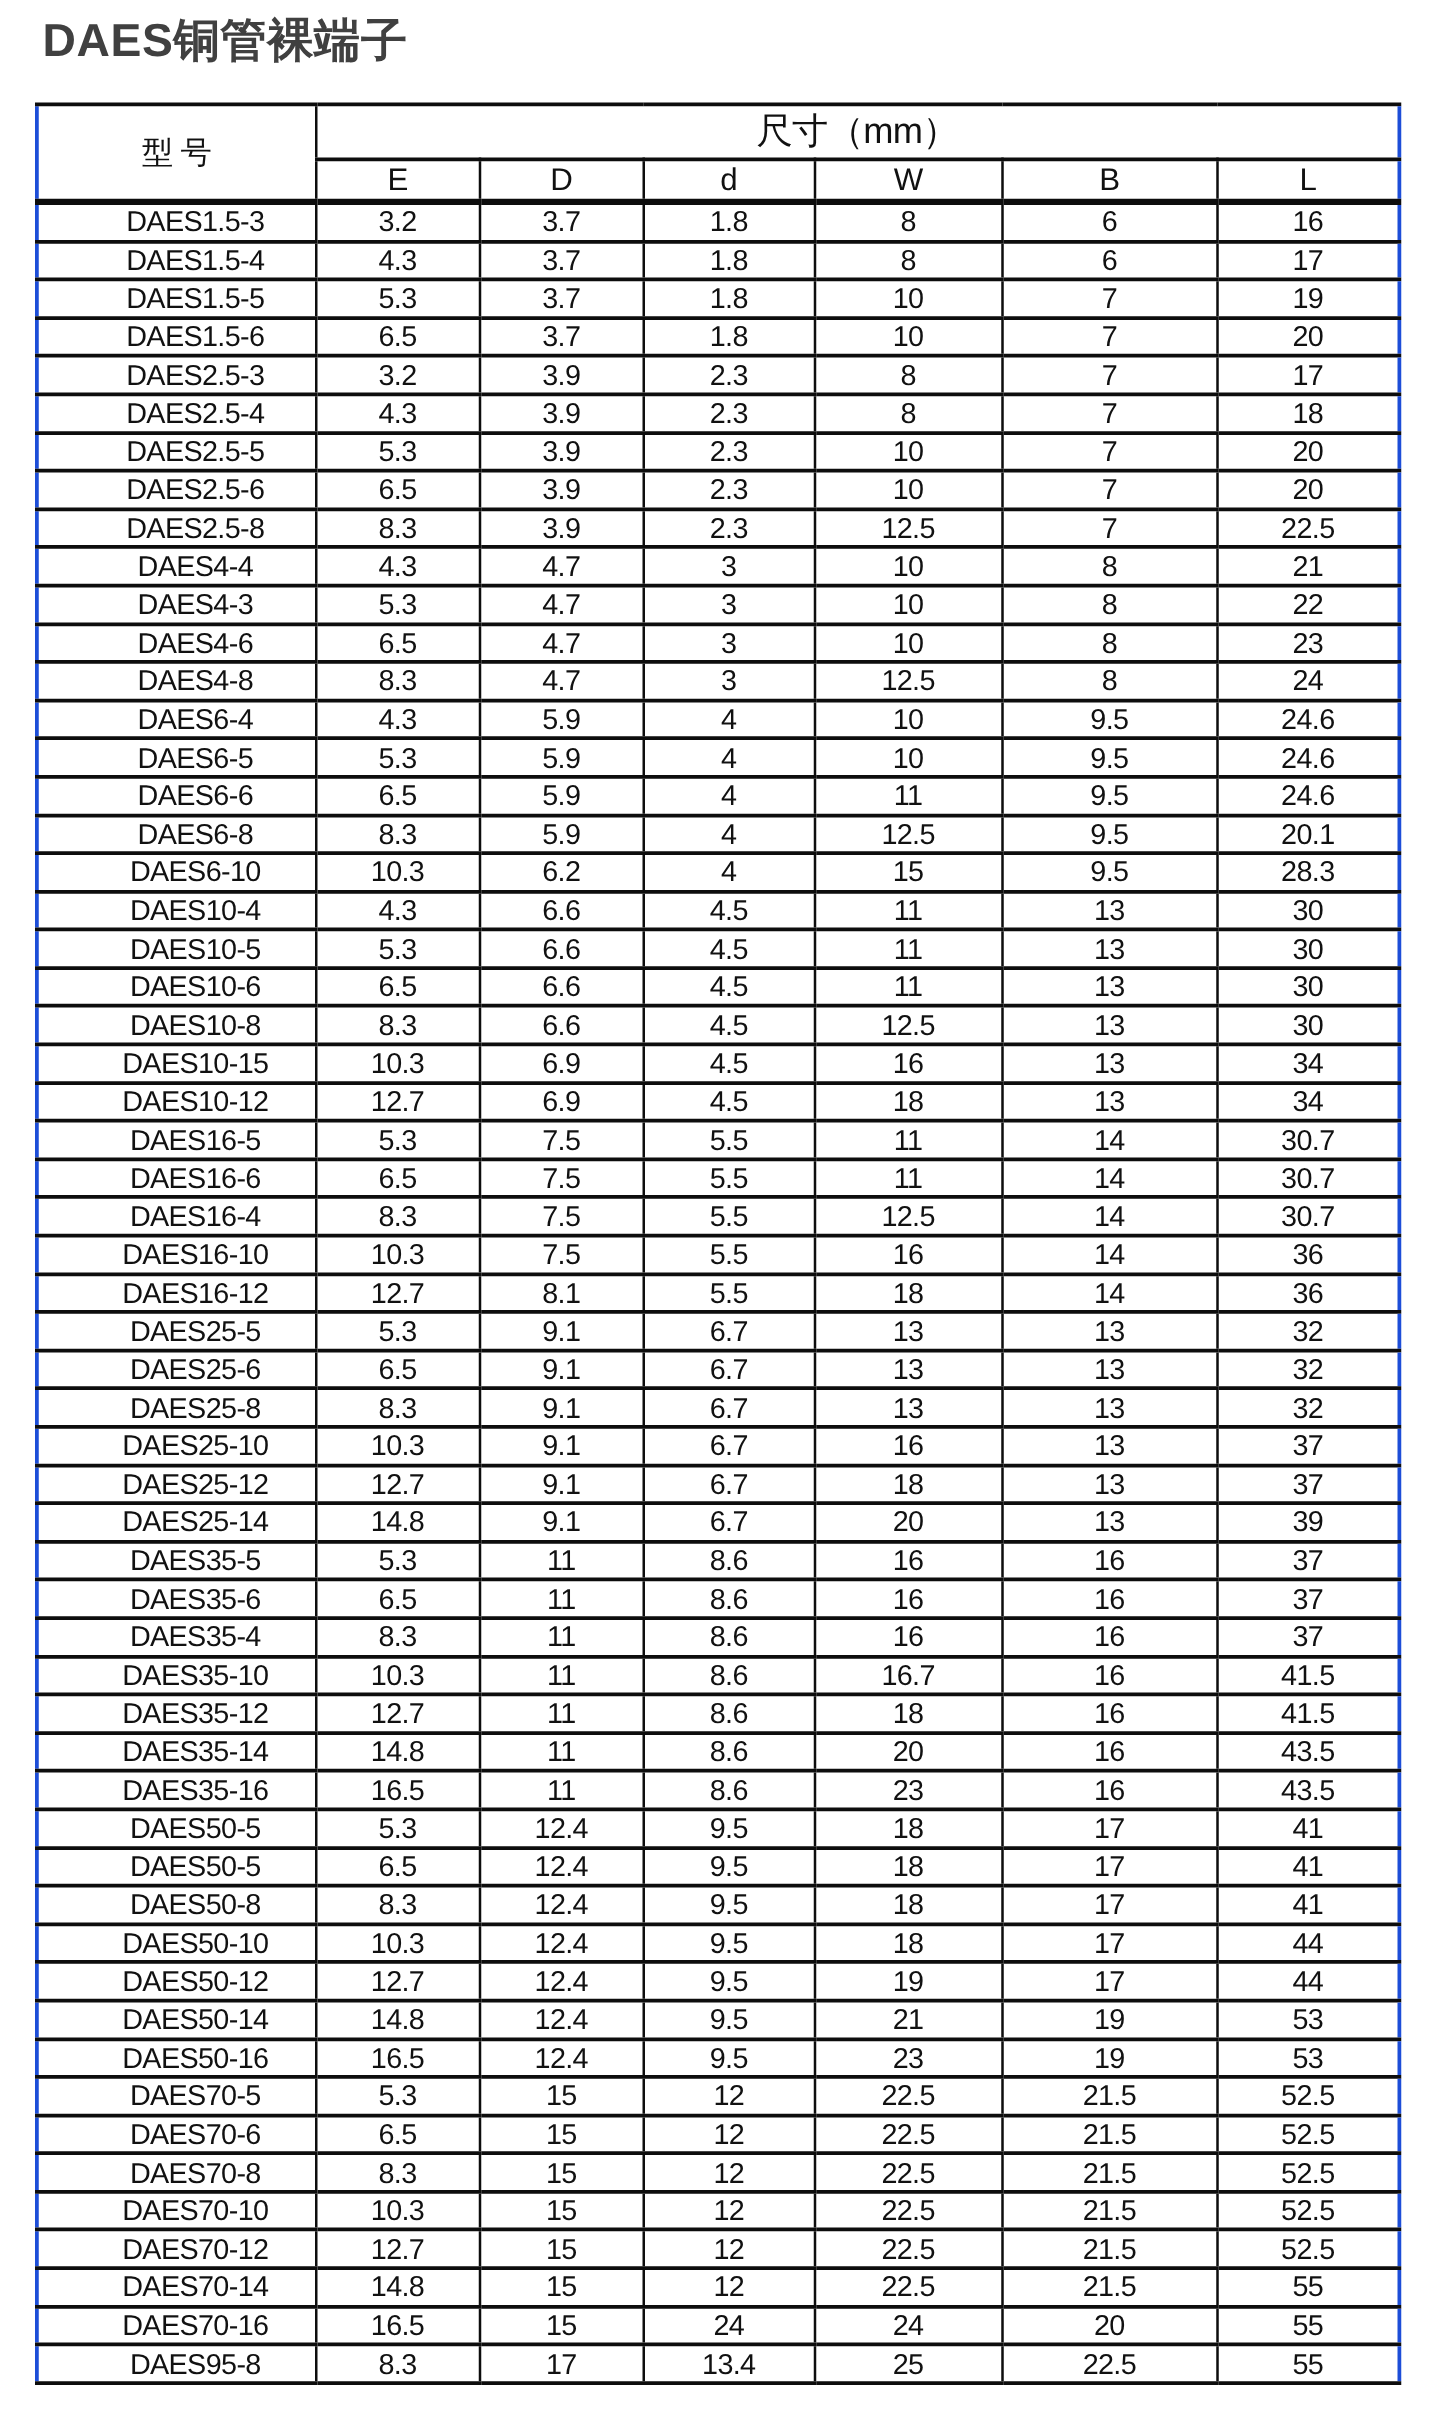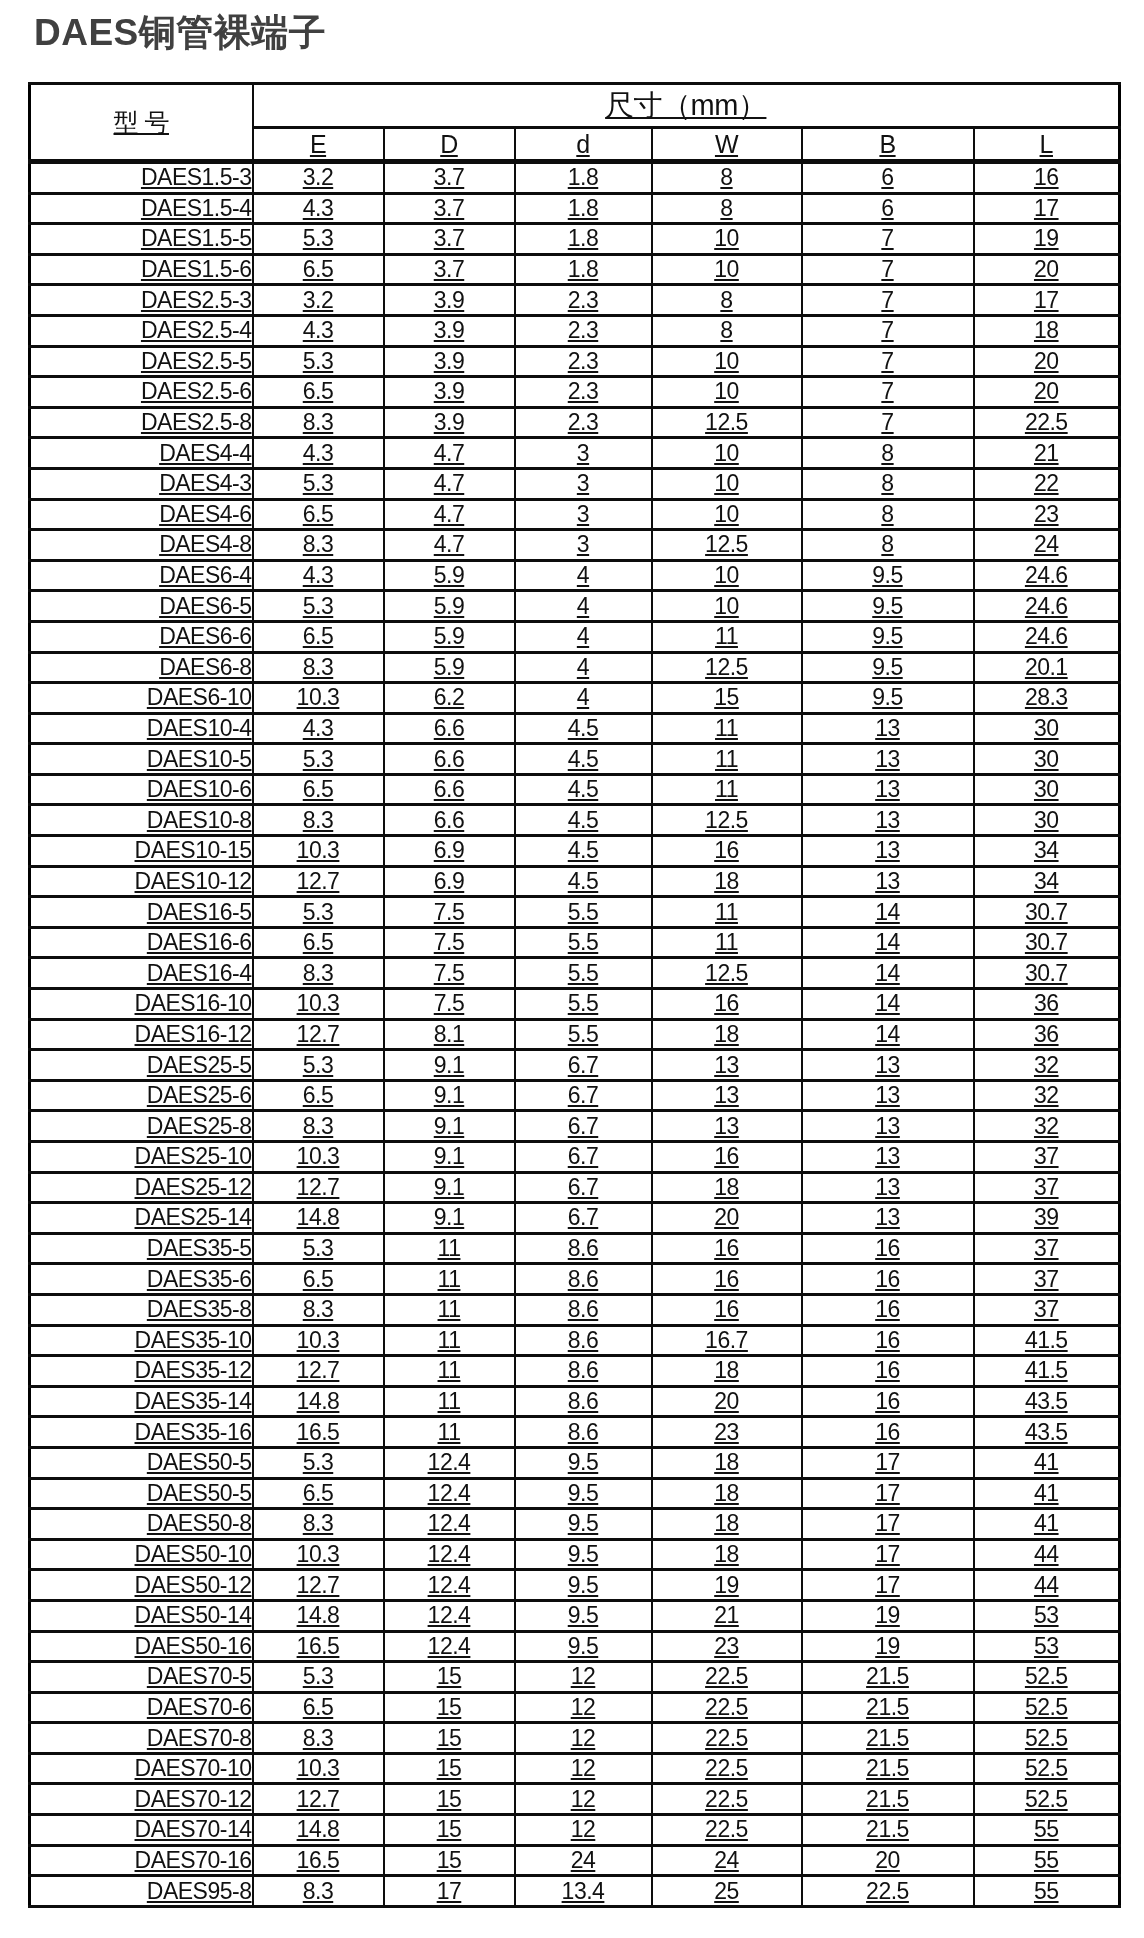--- a/index.html
+++ b/index.html
@@ -22,22 +22,21 @@
     letter-spacing: 0.5px;
     white-space: nowrap;
   }
   table.spec-table {
     position: absolute;
     left: 28px;
     top: 82px;
     width: 1090px;
     border-collapse: collapse;
     table-layout: fixed;
-    border: 3px solid #000000;
-    text-decoration: underline;
+    border: 3px solid #1d4ed8;
   }
   th, td {
     border-left: 2px solid #0d0d0d;
     border-right: 2px solid #0d0d0d;
     border-top: 3px solid #0d0d0d;
     border-bottom: 3px solid #0d0d0d;
     text-align: center;
     vertical-align: middle;
     font-weight: normal;
     padding: 0;
@@ -57,21 +56,21 @@
   tr.colhead-row th {
     height: 30px;
     font-size: 25px;
     border-bottom: 5px solid #0d0d0d;
   }
   tbody td {
     height: 27.6px;
     font-size: 23px;
   }
   tbody td.model {
-    text-align: right;
+    text-align: center;
     padding-left: 30px;
   }
 </style>
 </head>
 <body>
 
 <div class="page-title">DAES铜管裸端子</div>
 
 <table class="spec-table">
   <colgroup>
@@ -425,21 +424,21 @@
       <tr>
         <td class="model">DAES35-6</td>
         <td>6.5</td>
         <td>11</td>
         <td>8.6</td>
         <td>16</td>
         <td>16</td>
         <td>37</td>
       </tr>
       <tr>
-        <td class="model">DAES35-8</td>
+        <td class="model">DAES35-4</td>
         <td>8.3</td>
         <td>11</td>
         <td>8.6</td>
         <td>16</td>
         <td>16</td>
         <td>37</td>
       </tr>
       <tr>
         <td class="model">DAES35-10</td>
         <td>10.3</td>

